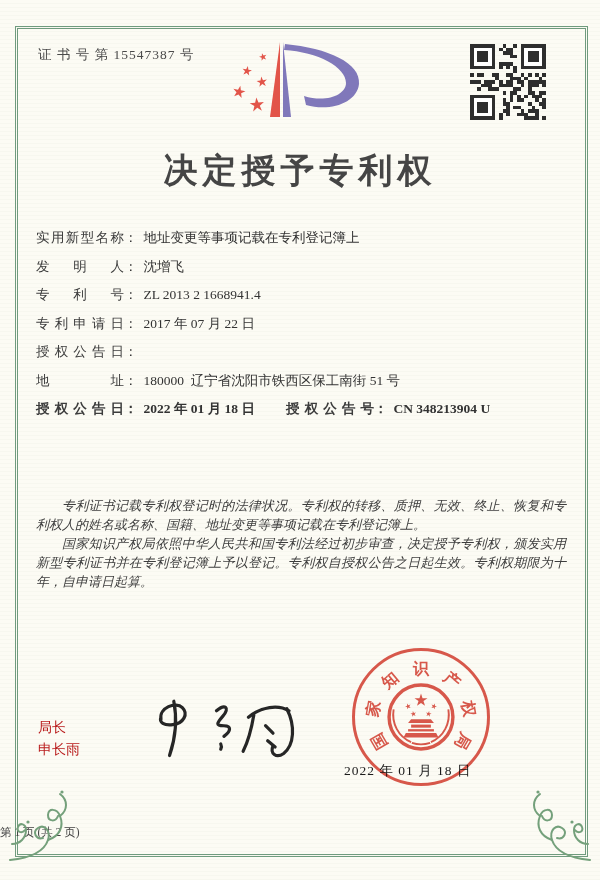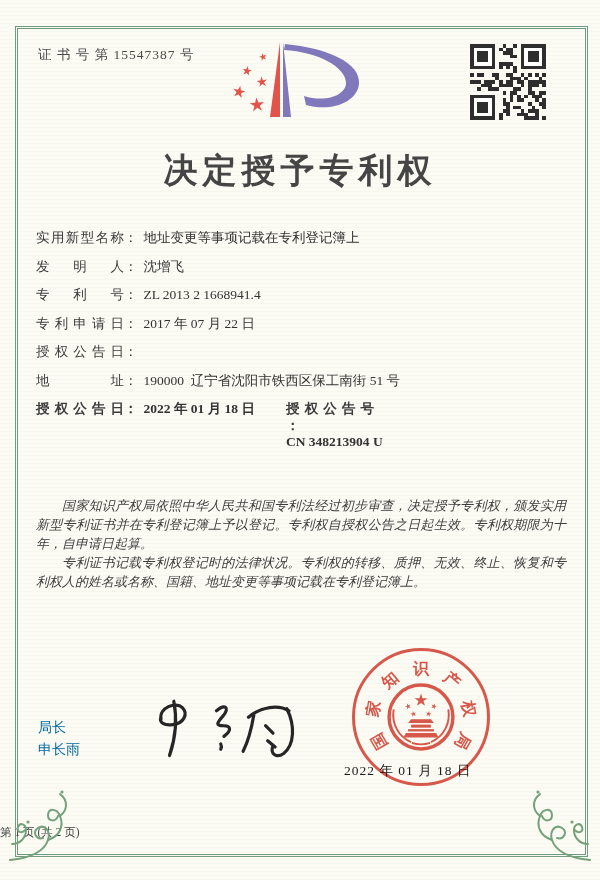--- a/index.html
+++ b/index.html
@@ -34,28 +34,28 @@
     display:flex;flex-direction:column;gap:12px;font-size:13.5px;
   }
   .frow{display:flex;align-items:baseline;line-height:16.5px;position:relative;}
   .flabel{
     display:inline-block;width:88px;text-align:justify;text-align-last:justify;
     text-justify:inter-ideograph;color:#3c3c3c;flex:0 0 auto;
   }
   .colon{flex:0 0 auto;margin-right:6px;}
   .fvalue{white-space:pre;color:#333;}
   .fgroup{display:flex;align-items:baseline;font-weight:bold;}
-  .fgroup.right{position:absolute;left:250px;top:0;flex-direction:column;}
+  .fgroup.right{position:absolute;left:250px;top:0;}
   .paras{
     position:absolute;left:36px;right:34px;top:496px;
     font-size:13px;line-height:19px;text-align:justify;color:#3d3d3d;
     font-style:italic;
   }
   .paras p{margin:0;text-indent:2em;}
-  .signer{position:absolute;left:38px;top:716px;font-size:14px;line-height:22px;color:#0369a1;
+  .signer{position:absolute;left:38px;top:716px;font-size:14px;line-height:22px;color:#b91c1c;
     font-family:"Liberation Sans","DejaVu Sans",sans-serif;}
   .signature{position:absolute;left:150px;top:698px;width:150px;height:64px;}
   .seal{
     position:absolute;left:352px;top:648px;width:138px;height:138px;border-radius:50%;
     border:3.5px solid #d84b3f;box-sizing:border-box;z-index:3;
     mix-blend-mode:multiply;opacity:.92;
   }
   .seal-char{
     position:absolute;left:50%;top:50%;width:20px;height:20px;margin:-10px;
     display:flex;align-items:center;justify-content:center;
@@ -255,39 +255,39 @@
       <span class="colon">：</span>
       <span class="fvalue">2017 年 07 月 22 日</span>
   </div>
   <div class="frow">
     <span class="flabel">授权公告日</span>
       <span class="colon">：</span>
   </div>
   <div class="frow">
     <span class="flabel">地址</span>
       <span class="colon">：</span>
-      <span class="fvalue">190000  辽宁省沈阳市铁西区保工南街 51 号</span>
+      <span class="fvalue">180000  辽宁省沈阳市铁西区保工南街 51 号</span>
   </div>
   <div class="frow">
     <span class="fgroup">
       <span class="flabel">授权公告日</span>
         <span class="colon">：</span>
         <span class="fvalue">2022 年 01 月 18 日</span>
     </span>
     <span class="fgroup right">
       <span class="flabel">授权公告号</span>
         <span class="colon">：</span>
         <span class="fvalue">CN 348213904 U</span>
     </span>
   </div>
 </div>
 
 <div class="paras">
+  <p>专利证书记载专利权登记时的法律状况。专利权的转移、质押、无效、终止、恢复和专利权人的姓名或名称、国籍、地址变更等事项记载在专利登记簿上。</p>
   <p>国家知识产权局依照中华人民共和国专利法经过初步审查，决定授予专利权，颁发实用新型专利证书并在专利登记簿上予以登记。专利权自授权公告之日起生效。专利权期限为十年，自申请日起算。</p>
-  <p>专利证书记载专利权登记时的法律状况。专利权的转移、质押、无效、终止、恢复和专利权人的姓名或名称、国籍、地址变更等事项记载在专利登记簿上。</p>
 </div>
 
 <div class="signer">
   <div>局长</div>
   <div>申长雨</div>
 </div>
 
 <div class="signature">
   <svg viewBox="0 0 140 60" width="150" height="64" fill="none" stroke="#262626" stroke-width="3" stroke-linecap="round" stroke-linejoin="round">
 

